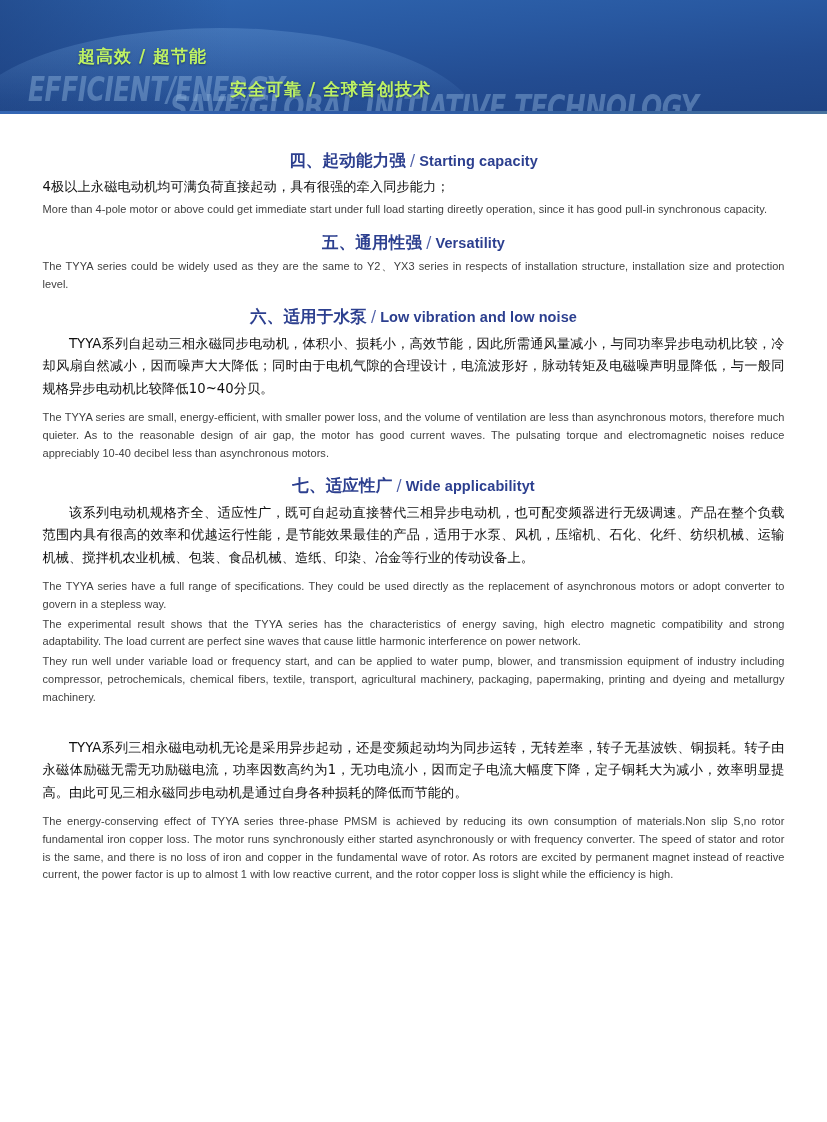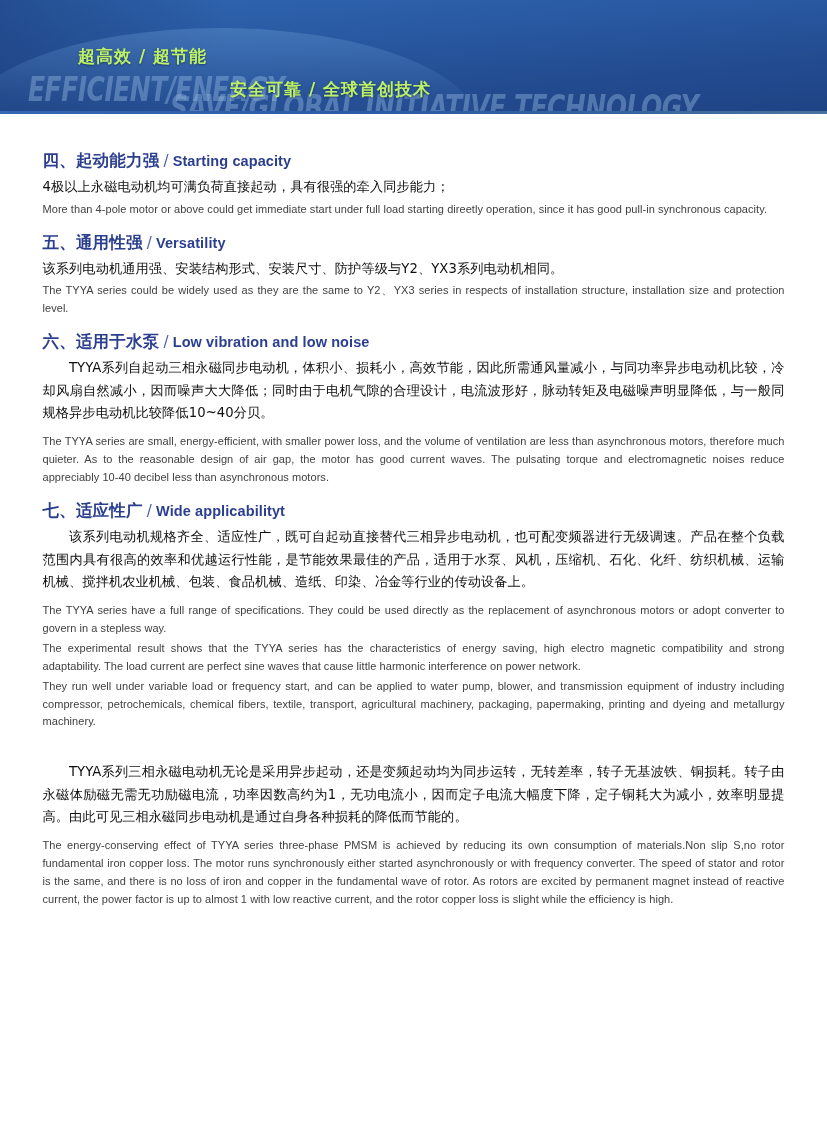--- a/index.html
+++ b/index.html
@@ -113,20 +113,21 @@
 
   h2.sec-head {
     margin: 0 0 4px 0;
     padding: 0;
     font-size: 16.5px;
     line-height: 1.35;
     font-weight: 700;
     color: #2c3f8f;
     font-family: "DejaVu Sans", "Liberation Sans", sans-serif;
     letter-spacing: 0.2px;
+    text-align: center;
   }
   h2.sec-head .slash {
     font-weight: 400;
     color: #4c5ea8;
     margin: 0 4px;
     font-size: 15px;
   }
   h2.sec-head .en {
     font-size: 14.5px;
     font-weight: 600;
@@ -188,21 +189,20 @@
         <span>四、</span><span>起动能力强</span><span class="slash">/</span><span class="en">Starting capacity</span>
       </h2>
       <p class="cn">4极以上永磁电动机均可满负荷直接起动，具有很强的牵入同步能力；</p>
       <p class="en">More than 4-pole motor or above could get immediate start under full load starting direetly operation, since it has good pull-in synchronous capacity.</p>
     </div>
 
     <div class="sec">
       <h2 class="sec-head">
         <span>五、</span><span>通用性强</span><span class="slash">/</span><span class="en">Versatility</span>
       </h2>
-      <p class="cn">该系列电动机通用强、安装结构形式、安装尺寸、防护等级与Y2、YX3系列电动机相同。</p>
       <p class="en">The TYYA series could be widely used as they are the same to Y2、YX3 series in respects of installation structure, installation size and protection level.</p>
     </div>
 
     <div class="sec">
       <h2 class="sec-head">
         <span>六、</span><span>适用于水泵</span><span class="slash">/</span><span class="en">Low vibration and low noise</span>
       </h2>
       <p class="cn indent">TYYA系列自起动三相永磁同步电动机，体积小、损耗小，高效节能，因此所需通风量减小，与同功率异步电动机比较，冷却风扇自然减小，因而噪声大大降低；同时由于电机气隙的合理设计，电流波形好，脉动转矩及电磁噪声明显降低，与一般同规格异步电动机比较降低10~40分贝。</p>
       <div class="gap-sm"></div>
       <p class="en">The TYYA series are small, energy-efficient, with smaller power loss, and the volume of ventilation are less than asynchronous motors, therefore much quieter. As to the reasonable design of air gap, the motor has good current waves. The pulsating torque and electromagnetic noises reduce appreciably 10-40 decibel less than asynchronous motors.</p>

